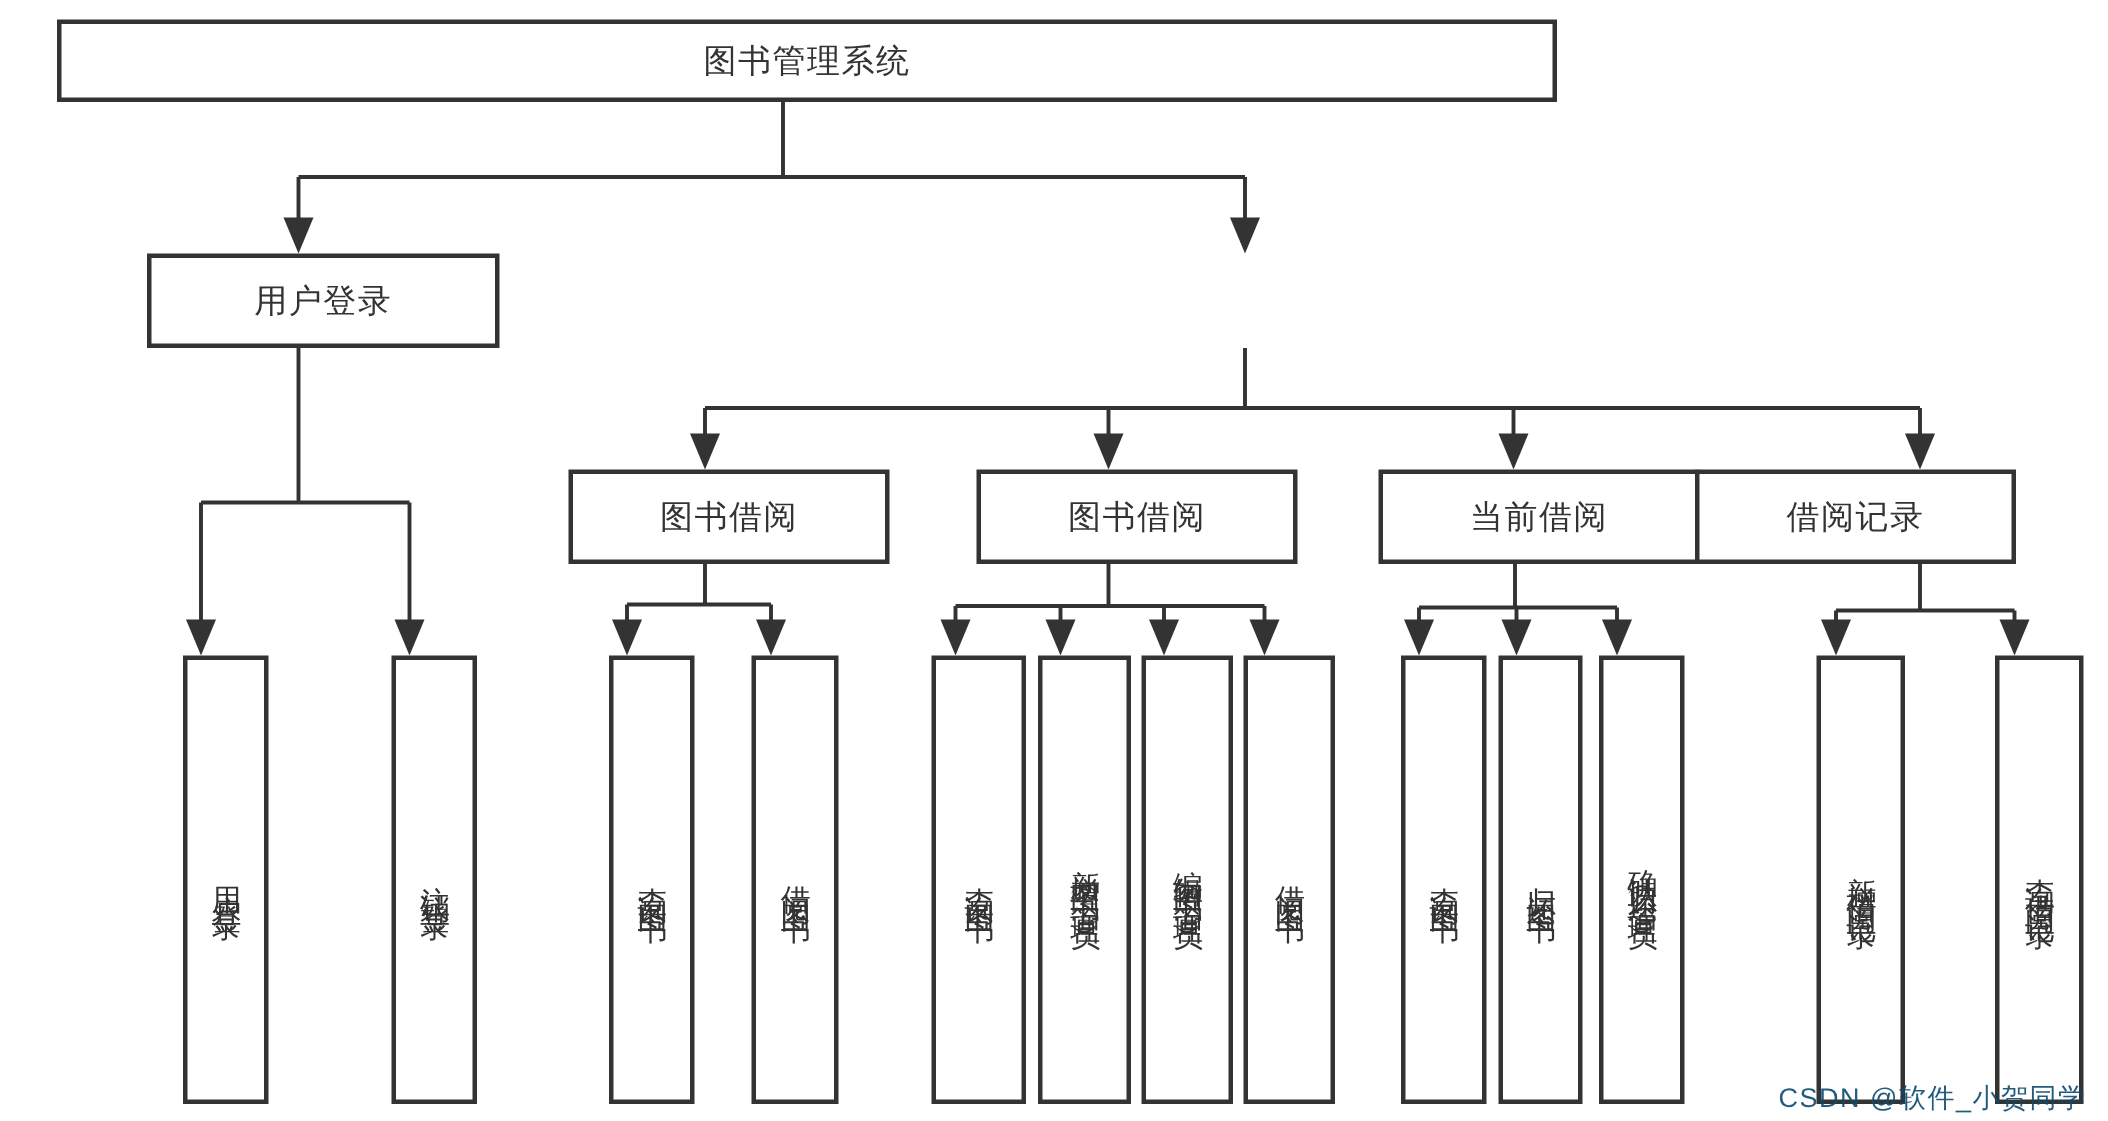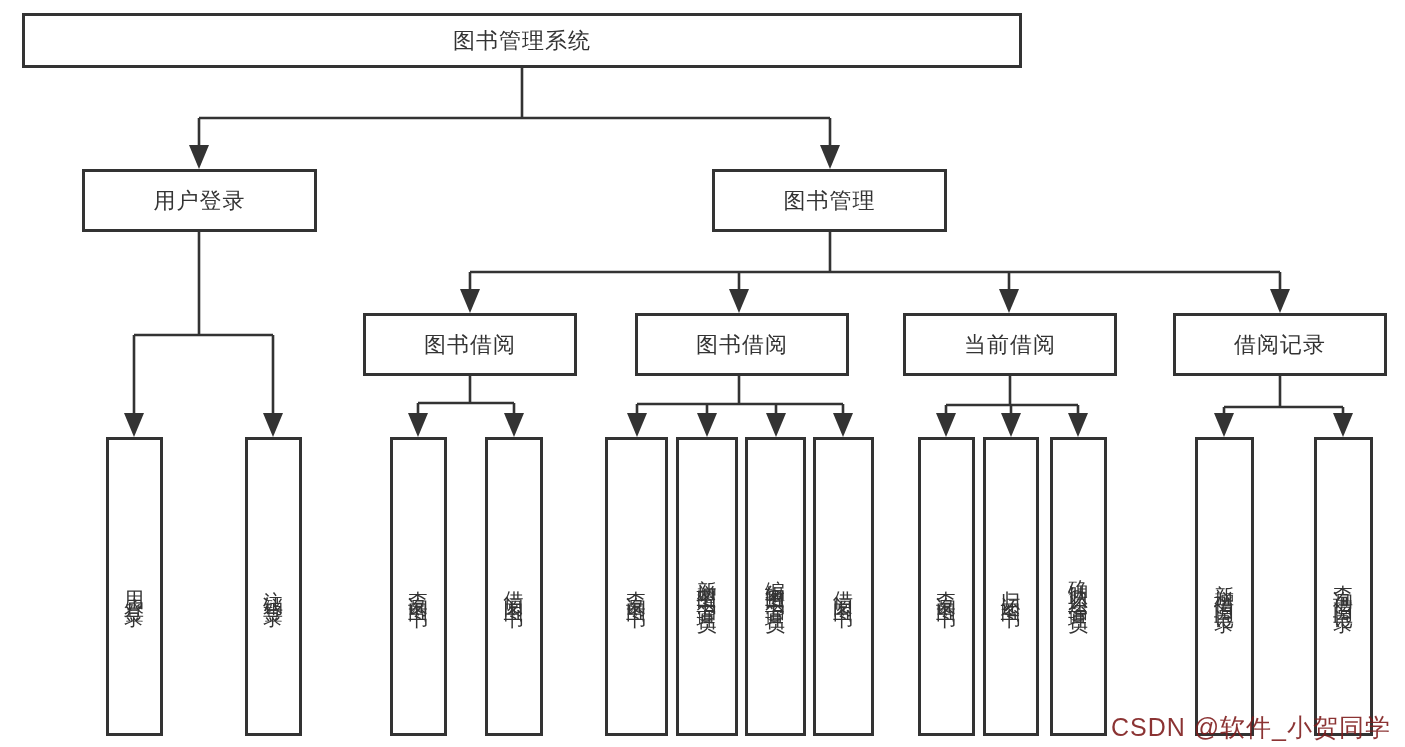--- a/index.html
+++ b/index.html
@@ -24,43 +24,44 @@
   .box {
     position: absolute;
     box-sizing: border-box;
     border: 3px solid #333333;
     background: #ffffff;
     display: flex;
     align-items: center;
     justify-content: center;
     color: #333333;
     z-index: 2;
+    margin-left: 16px;
   }
   .h-box {
     font-size: 22px;
     letter-spacing: 1px;
     white-space: nowrap;
   }
   .v-box {
     writing-mode: vertical-rl;
     text-orientation: mixed;
     font-size: 20px;
     letter-spacing: 6px;
     line-height: 1;
   }
   .v-box.long {
     letter-spacing: 5px;
   }
   .watermark {
     position: absolute;
     right: 14px;
     bottom: 3px;
-    font-size: 25px;
+    font-size: 18px;
     letter-spacing: 1px;
-    color: #7f1d1d;
+    color: #0c4a6e;
     opacity: 0.9;
     z-index: 3;
     white-space: nowrap;
   }
 </style>
 </head>
 <body>
 
 <div id="stage">
 
@@ -111,34 +112,31 @@
     </g>
   </svg>
 
   <div class="box h-box" style="left:22px; top:13px; width:1000px; height:55px;">
     <span>图书管理系统</span>
   </div>
 
   <div class="box h-box" style="left:82px; top:169px; width:235px; height:63px;">
     <span>用户登录</span>
   </div>
-  <div class="box h-box" style="left:712px; top:169px; width:235px; height:63px;">
-    <span>图书管理</span>
-  </div>
 
   <div class="box h-box" style="left:363px; top:313px; width:214px; height:63px;">
     <span>图书借阅</span>
   </div>
   <div class="box h-box" style="left:635px; top:313px; width:214px; height:63px;font-family:Liberation Serif, serif;">
     <span>图书借阅</span>
   </div>
   <div class="box h-box" style="left:903px; top:313px; width:214px; height:63px;font-family:Liberation Serif, serif;">
     <span>当前借阅</span>
   </div>
-  <div class="box h-box" style="left:1173px; top:313px; width:214px; height:63px;">
+  <div class="box h-box" style="left:1114px; top:313px; width:214px; height:63px;">
     <span>借阅记录</span>
   </div>
 
   <div class="box v-box" style="left:106px; top:437px; width:57px; height:299px;">
     <span>用户登录</span>
   </div>
   <div class="box v-box" style="left:245px; top:437px; width:57px; height:299px;">
     <span>注销登录</span>
   </div>
 

